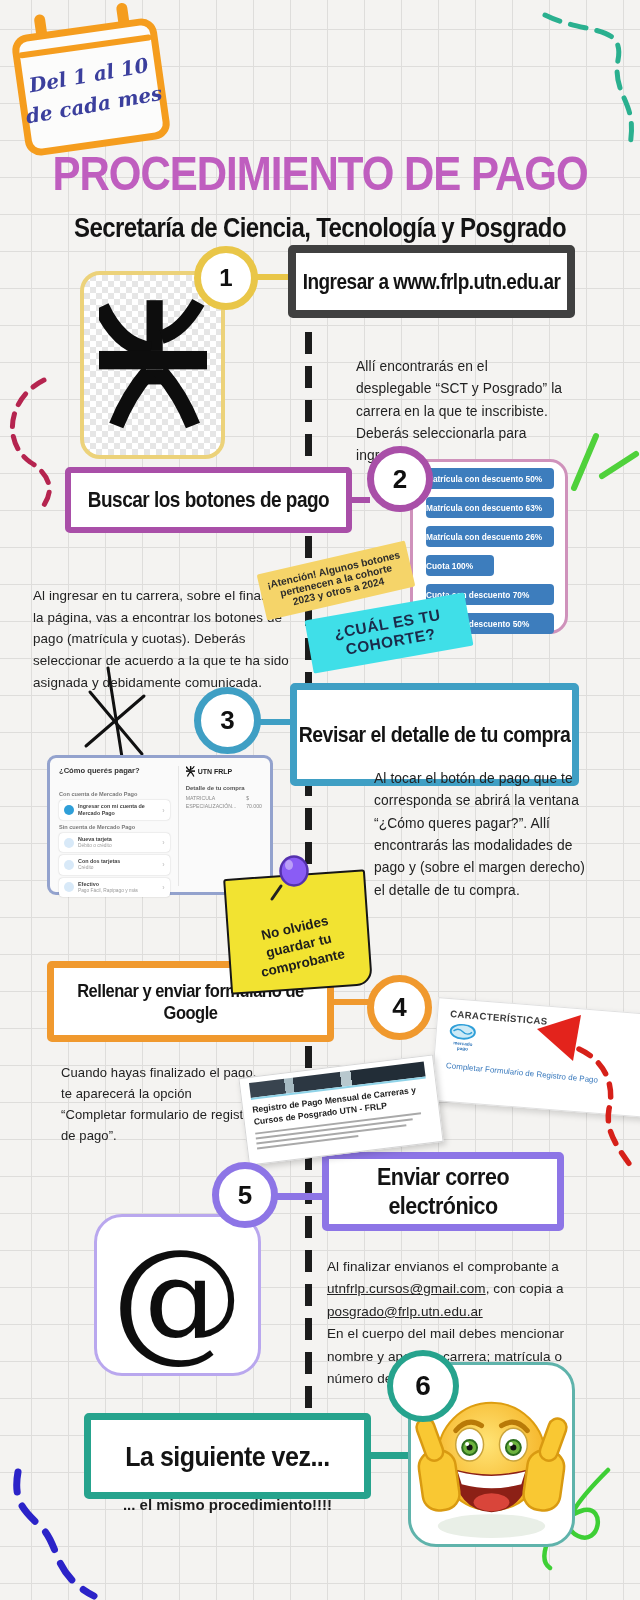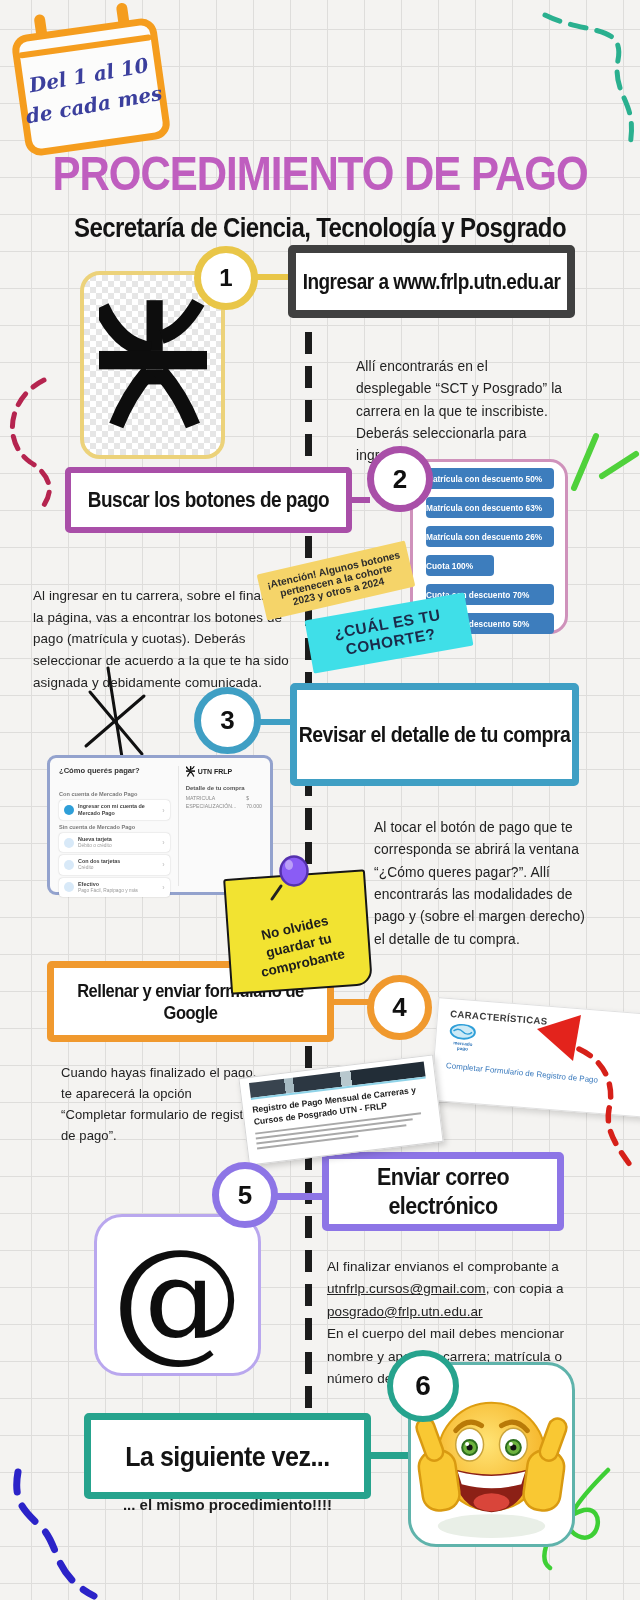--- a/index.html
+++ b/index.html
@@ -73,21 +73,21 @@
   .mp-section{font-size:5.6px;font-weight:bold;color:#7a7a7a;margin:4px 0 3px}
   .mp-row{background:#fff;border-radius:4px;box-shadow:0 0 1.5px rgba(0,0,0,.25);
     display:flex;align-items:center;gap:4px;padding:3px 5px;margin-bottom:3px}
   .mp-ic{width:10px;height:10px;border-radius:50%;background:#d8e9f8;flex:0 0 auto}
   .mp-rl{font-size:5.4px;font-weight:bold;color:#444;line-height:1.3}
   .mp-rs{font-size:4.8px;color:#9a9a9a;line-height:1.3}
   .mp-chev{margin-left:auto;color:#b9b9b9;font-size:7px}
   .mp-brand{display:flex;align-items:center;gap:3px;font-size:7px;font-weight:bold;color:#222}
   .mp-dt{font-size:6px;font-weight:bold;color:#555;margin:8px 0 4px}
   .mp-line{display:flex;justify-content:space-between;font-size:5.2px;color:#8a8a8a;line-height:1.5}
-  .para3{left:374px;top:817px;width:222px;font-size:13.8px}
+  .para3{left:374px;top:768px;width:222px;font-size:13.8px}
   .sticky{left:227px;top:874px;width:142px;height:116px;background:#f2e331;border:2.5px solid #161616;
     transform:rotate(-4deg);z-index:6;border-radius:3px 3px 16px 3px;display:flex;align-items:flex-end;justify-content:center}
   .sticky span{display:block;width:120px;text-align:center;font-size:13.5px;font-weight:bold;
     transform:rotate(-9deg);margin-bottom:14px;line-height:1.35}
   .pushpin{left:268px;top:852px;z-index:8}
   
   .box4{left:47px;top:961px;width:287px;height:81px;border:7px solid #f0992e;font-size:16.5px}
   .conn4{left:331px;top:999px;width:38px;height:6px;background:#f0992e}
   .c4{left:367px;top:975px;width:65px;height:65px;border:7px solid #f0992e;font-size:26px}
   .para4{left:61px;top:1062px;width:198px;font-size:13px}

